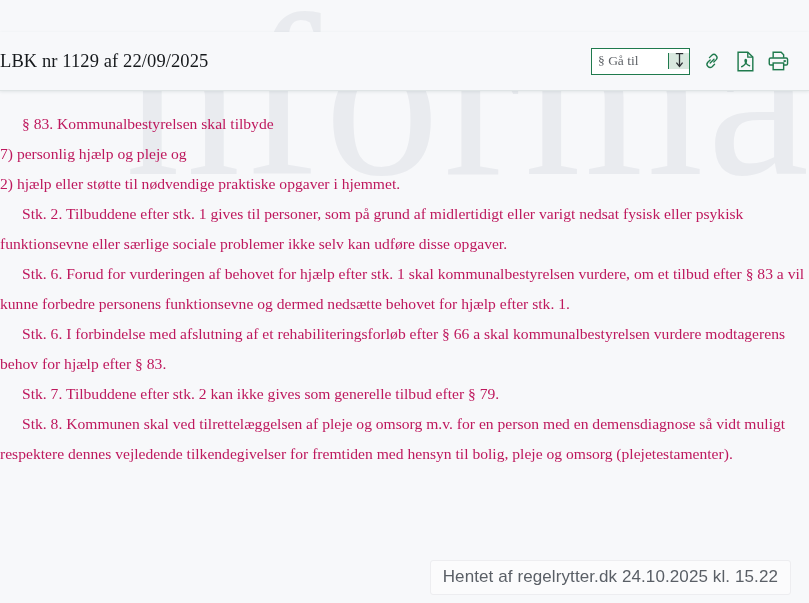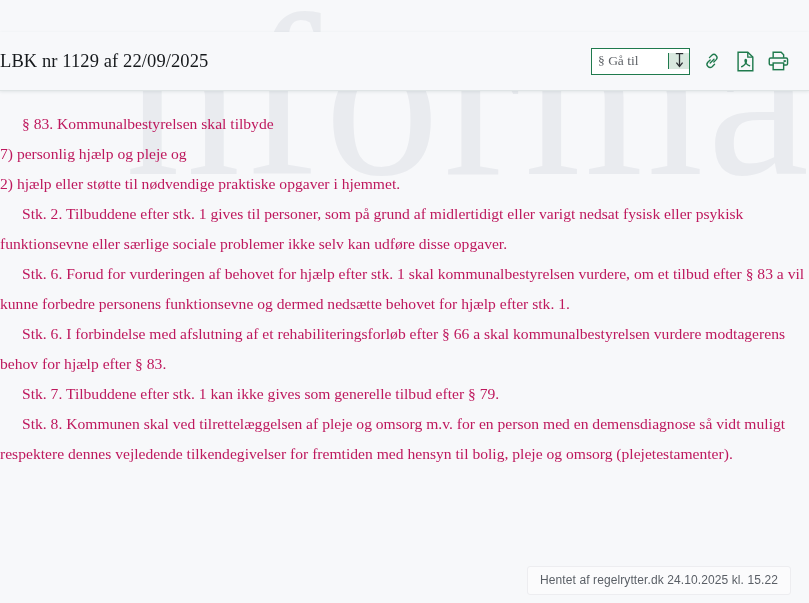--- a/index.html
+++ b/index.html
@@ -119,21 +119,21 @@
   .footer-badge {
     position: absolute;
     right: 18px;
     bottom: 8px;
     z-index: 4;
     background: #fbfbfc;
     border: 1px solid #ededf0;
     border-radius: 3px;
     padding: 6px 12px 7px 12px;
     font-family: "Liberation Sans", sans-serif;
-    font-size: 12px;
+    font-size: 17px;
     color: #5a5f66;
     letter-spacing: .1px;
     white-space: nowrap;
   }
 </style>
 </head>
 <body>
 
 <div class="watermark">nforma</div>
 
@@ -183,17 +183,17 @@
 </div>
 
 <div class="doc">
 
 <p class="para indent"><span>§ 83.</span><span> Kommunalbestyrelsen skal tilbyde</span></p>
     <p class="para"><span>7) personlig hjælp og pleje og</span></p>
     <p class="para"><span>2) hjælp eller støtte til nødvendige praktiske opgaver i hjemmet.</span></p>
     <p class="para indent"><span class="stk">Stk. 2.</span><span> Tilbuddene efter stk. 1 gives til personer, som på grund af midlertidigt eller varigt nedsat fysisk eller psykisk funktionsevne eller særlige sociale problemer ikke selv kan udføre disse opgaver.</span></p>
     <p class="para indent"><span class="stk">Stk. 6.</span><span> Forud for vurderingen af behovet for hjælp efter stk. 1 skal kommunalbestyrelsen vurdere, om et tilbud efter § 83 a vil kunne forbedre personens funktionsevne og dermed nedsætte behovet for hjælp efter stk. 1.</span></p>
     <p class="para indent"><span class="stk">Stk. 6.</span><span> I forbindelse med afslutning af et rehabiliteringsforløb efter § 66 a skal kommunalbestyrelsen vurdere modtagerens behov for hjælp efter § 83.</span></p>
-    <p class="para indent"><span class="stk">Stk. 7.</span><span> Tilbuddene efter stk. 1 kan ikke gives som generelle tilbud efter § 79.</span></p>
+    <p class="para indent"><span class="stk">Stk. 7.</span><span> Tilbuddene efter stk. 2 kan ikke gives som generelle tilbud efter § 79.</span></p>
     <p class="para indent"><span class="stk">Stk. 8.</span><span> Kommunen skal ved tilrettelæggelsen af pleje og omsorg m.v. for en person med en demensdiagnose så vidt muligt respektere dennes vejledende tilkendegivelser for fremtiden med hensyn til bolig, pleje og omsorg (plejetestamenter).</span></p>
   </div>
 
 <div class="footer-badge">Hentet af regelrytter.dk 24.10.2025 kl. 15.22</div>
 
 </body></html>

